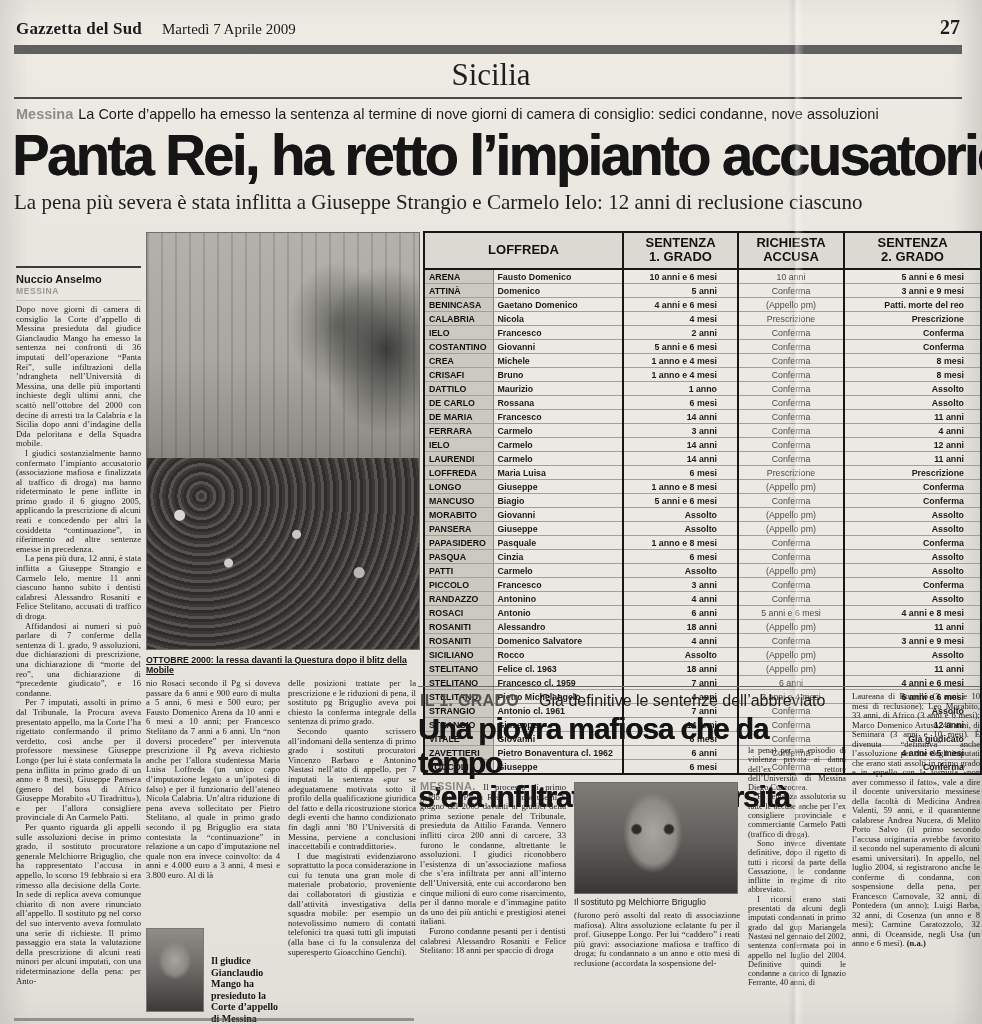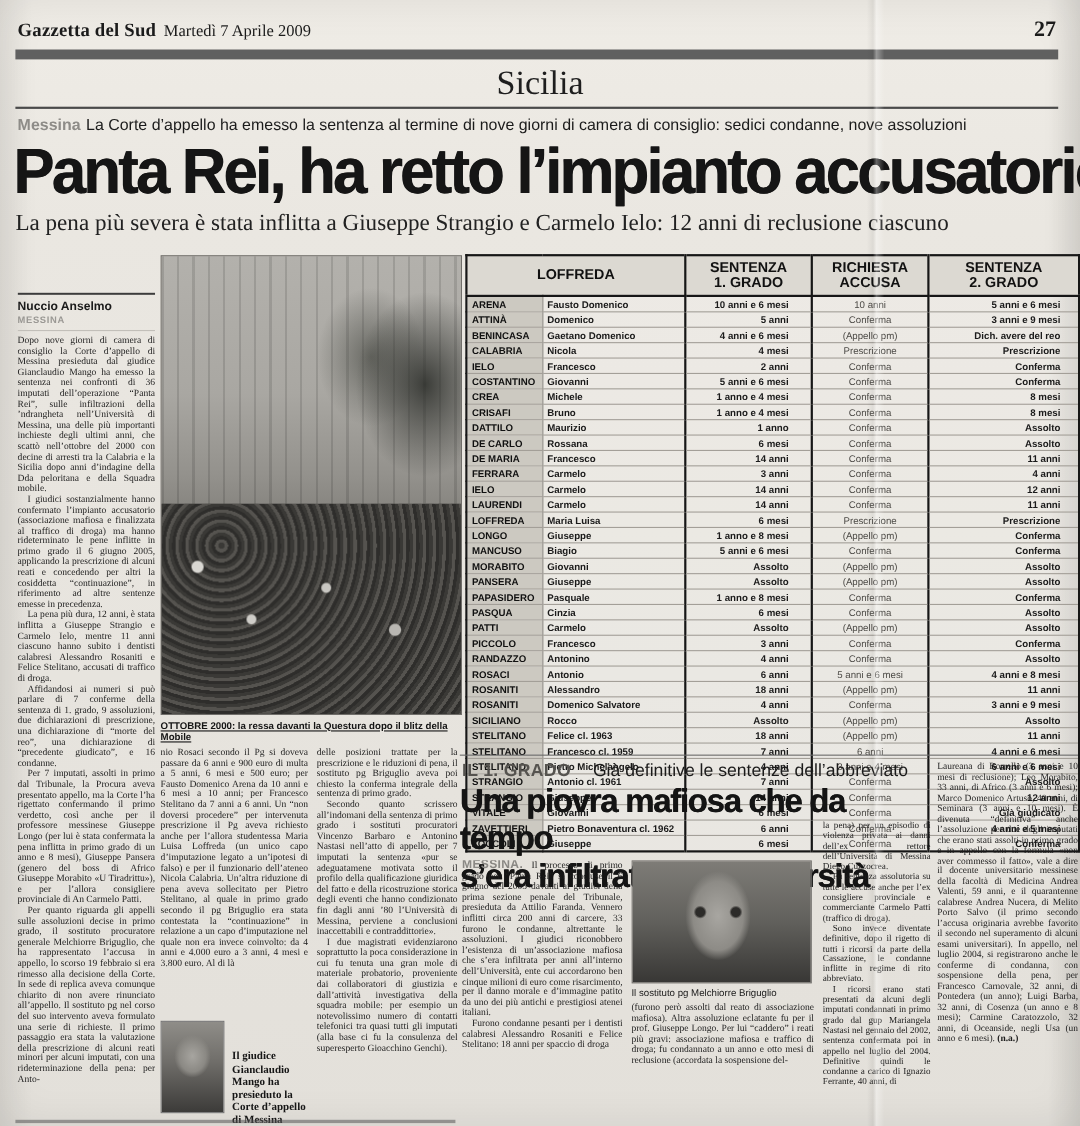--- a/index.html
+++ b/index.html
@@ -15,21 +15,21 @@
     overflow:hidden;
     box-shadow: inset 0 0 40px rgba(0,0,0,.08);
   }
   .crease{ position:absolute; left:788px; top:0; width:16px; height:1024px;
     background:linear-gradient(90deg, rgba(0,0,0,0), rgba(0,0,0,.06) 35%, rgba(255,255,255,.35) 55%, rgba(0,0,0,0));
     pointer-events:none; }
 
   
   .masthead{ position:absolute; left:16px; right:16px; top:16px; display:flex; justify-content:space-between; align-items:baseline; }
   .paper-name{ font-weight:bold; font-size:17px; letter-spacing:.2px; }
-  .mast-date{ font-size:15px; margin-left:3px; }
+  .mast-date{ font-size:15px; margin-left:16px; }
   .page-number{ font-size:20px; font-weight:bold; padding-right:6px; }
   .thick-rule{ position:absolute; left:14px; top:45px; width:948px; height:9px; background:#606060; }
   .section-title{ position:absolute; left:0; top:57px; width:100%; text-align:center; font-size:31px; color:#1e1e1e; }
   .thin-rule{ position:absolute; left:14px; top:97px; width:948px; height:2px; background:#4a4a4a; }
 
   .kicker{ position:absolute; left:16px; top:106px; width:950px; font-family:"Liberation Sans", sans-serif; font-size:14.5px; }
   .kicker-loc{ color:#8e8c88; font-weight:bold; margin-right:5px; }
   .headline{ position:absolute; left:12px; top:121px; width:964px; font-family:"Liberation Sans", sans-serif;
     font-weight:bold; font-size:56px; letter-spacing:-2.5px; color:#151515; transform:scaleY(1.04); transform-origin:top left;
     text-shadow:.6px 0 0 #151515; white-space:nowrap; }
@@ -199,21 +199,21 @@
           <td class="c-firstname">Domenico</td>
           <td class="c-s1">5 anni</td>
           <td class="c-ric">Conferma</td>
           <td class="c-s2">3 anni e 9 mesi</td>
         </tr>
         <tr>
           <td class="c-surname">BENINCASA</td>
           <td class="c-firstname">Gaetano Domenico</td>
           <td class="c-s1">4 anni e 6 mesi</td>
           <td class="c-ric">(Appello pm)</td>
-          <td class="c-s2">Dich. avere del reo</td>
+          <td class="c-s2">Patti. morte del reo</td>
         </tr>
         <tr>
           <td class="c-surname">CALABRIA</td>
           <td class="c-firstname">Nicola</td>
           <td class="c-s1">4 mesi</td>
           <td class="c-ric">Prescrizione</td>
           <td class="c-s2">Prescrizione</td>
         </tr>
         <tr>
           <td class="c-surname">IELO</td>

